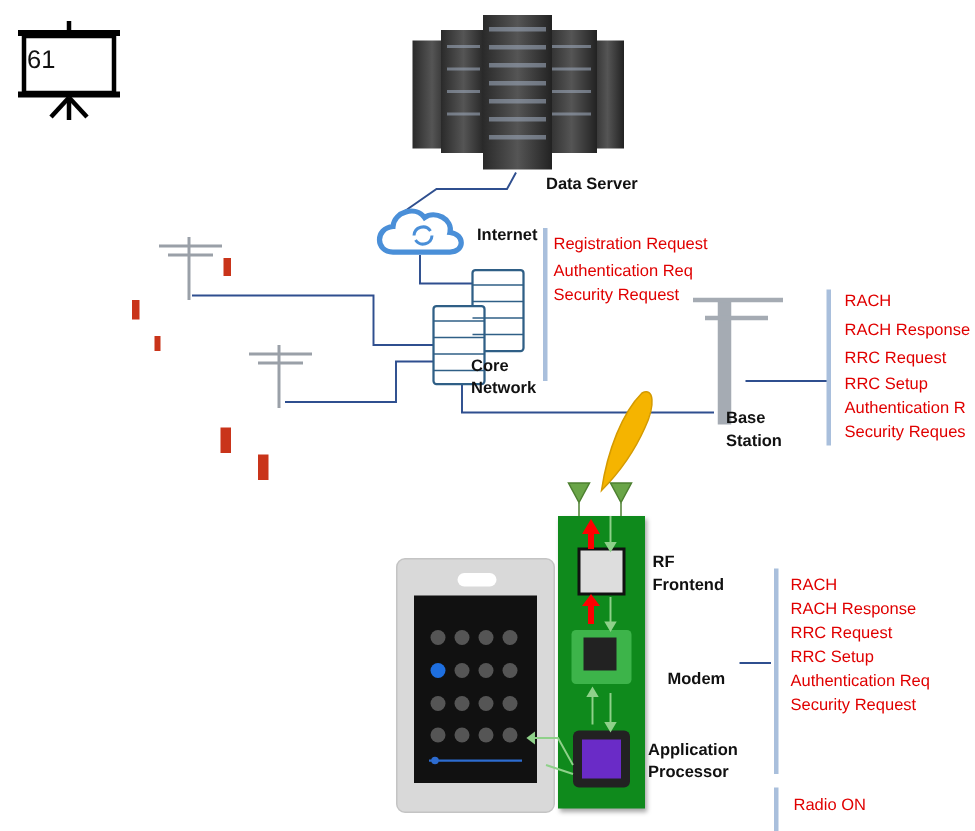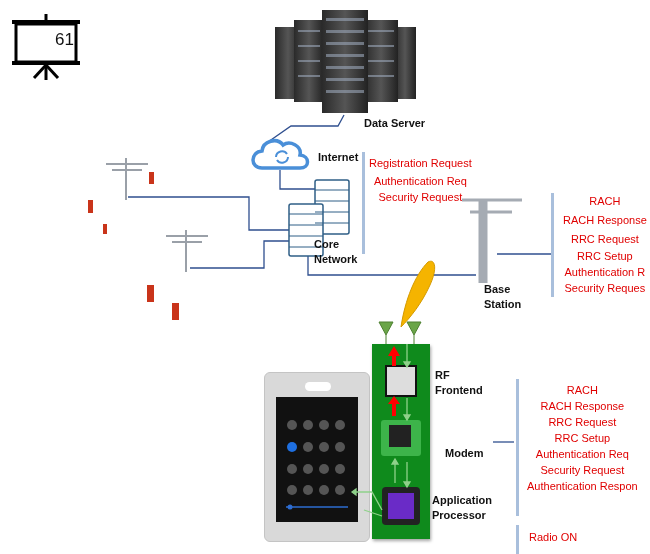--- a/index.html
+++ b/index.html
@@ -1,38 +1,38 @@
 <!DOCTYPE html>
 <html><head>
 <meta charset="utf-8">
 <style>
   html,body{margin:0;padding:0;background:#fff;}
   body{width:650px;height:554px;position:relative;overflow:hidden;font-family:"Liberation Sans",sans-serif;}
   .abs{position:absolute;}
   .lbl{position:absolute;font-size:11px;color:#111;line-height:15px;font-weight:bold;}
   .lbl.c{}
   .red{color:#e00000;font-size:11px;line-height:16px;white-space:nowrap;}
-  .list{position:absolute;text-align:center;}
+  .list{position:absolute;}
   .vbar{position:absolute;width:3px;background:#a9bfdc;}
   svg{position:absolute;left:0;top:0;}
 </style>
 </head>
 <body>
 
 <div class="abs" style="left:10px;top:14px;width:72px;height:68px;">
   <svg width="72" height="68">
     <line x1="36" y1="0" x2="36" y2="6" stroke="#000" stroke-width="3"></line>
     <rect x="2" y="6" width="68" height="4" fill="#000"></rect>
     <rect x="6" y="10" width="60" height="38" fill="#fff" stroke="#000" stroke-width="3"></rect>
     <rect x="2" y="47" width="68" height="4" fill="#000"></rect>
     <line x1="36" y1="51" x2="36" y2="66" stroke="#000" stroke-width="3"></line>
     <line x1="36" y1="51" x2="24" y2="64" stroke="#000" stroke-width="3"></line>
     <line x1="36" y1="51" x2="48" y2="64" stroke="#000" stroke-width="3"></line>
   </svg>
-  <div style="position:absolute;left:8px;top:16px;width:56px;text-align:right;font-size:17px;color:#111;">61</div>
+  <div style="position:absolute;left:8px;top:16px;width:56px;text-align:left;font-size:17px;color:#111;">61</div>
 </div>
 
 <svg width="650" height="554">
   <g fill="none" stroke="#2f4f8f" stroke-width="1.3">
     <polyline points="344,115 338,126 291,126 268,142"></polyline>
     <polyline points="280,170 280,189 318,189"></polyline>
     <polyline points="128,197 249,197 249,230 289,230"></polyline>
     <polyline points="190,268 264,268 264,241 289,241"></polyline>
     <polyline points="308,250 308,275 476,275"></polyline>
     <line x1="497" y1="254" x2="552" y2="254"></line>
@@ -126,21 +126,21 @@
     <line x1="470" y1="212" x2="512" y2="212" stroke-width="3"></line>
   </g>
   <g fill="#c9341a">
     <rect x="149" y="172" width="5" height="12"></rect>
     <rect x="88" y="200" width="5" height="13"></rect>
     <rect x="103" y="224" width="4" height="10"></rect>
     <rect x="147" y="285" width="7" height="17"></rect>
     <rect x="172" y="303" width="7" height="17"></rect>
   </g>
 </svg>
-<div class="lbl c" style="left:484px;top:282px;width:50px;">
+<div class="lbl c" style="left:484px;top:272px;width:50px;">
   <div>Base</div>
   <div>Station</div>
 </div>
 
 <div class="vbar" style="left:551px;top:193px;height:104px;"></div>
 <div class="list" style="left:563px;top:192px;">
   <div class="red" style="line-height:18px;">RACH</div>
   <div class="red" style="line-height:20px;">RACH Response</div>
   <div class="red" style="line-height:18px;">RRC Request</div>
   <div class="red">RRC Setup</div>
@@ -221,19 +221,18 @@
 </div>
 
 <div class="vbar" style="left:516px;top:379px;height:137px;"></div>
 <div class="list" style="left:527px;top:382px;">
   <div class="red">RACH</div>
   <div class="red">RACH Response</div>
   <div class="red">RRC Request</div>
   <div class="red">RRC Setup</div>
   <div class="red">Authentication Req</div>
   <div class="red">Security Request</div>
-  <div class="red">Authentication Respon</div>
 </div>
 
 <div class="vbar" style="left:516px;top:525px;height:29px;"></div>
 <div class="list" style="left:529px;top:529px;">
   <div class="red">Radio ON</div>
 </div>
 
 </body></html>

